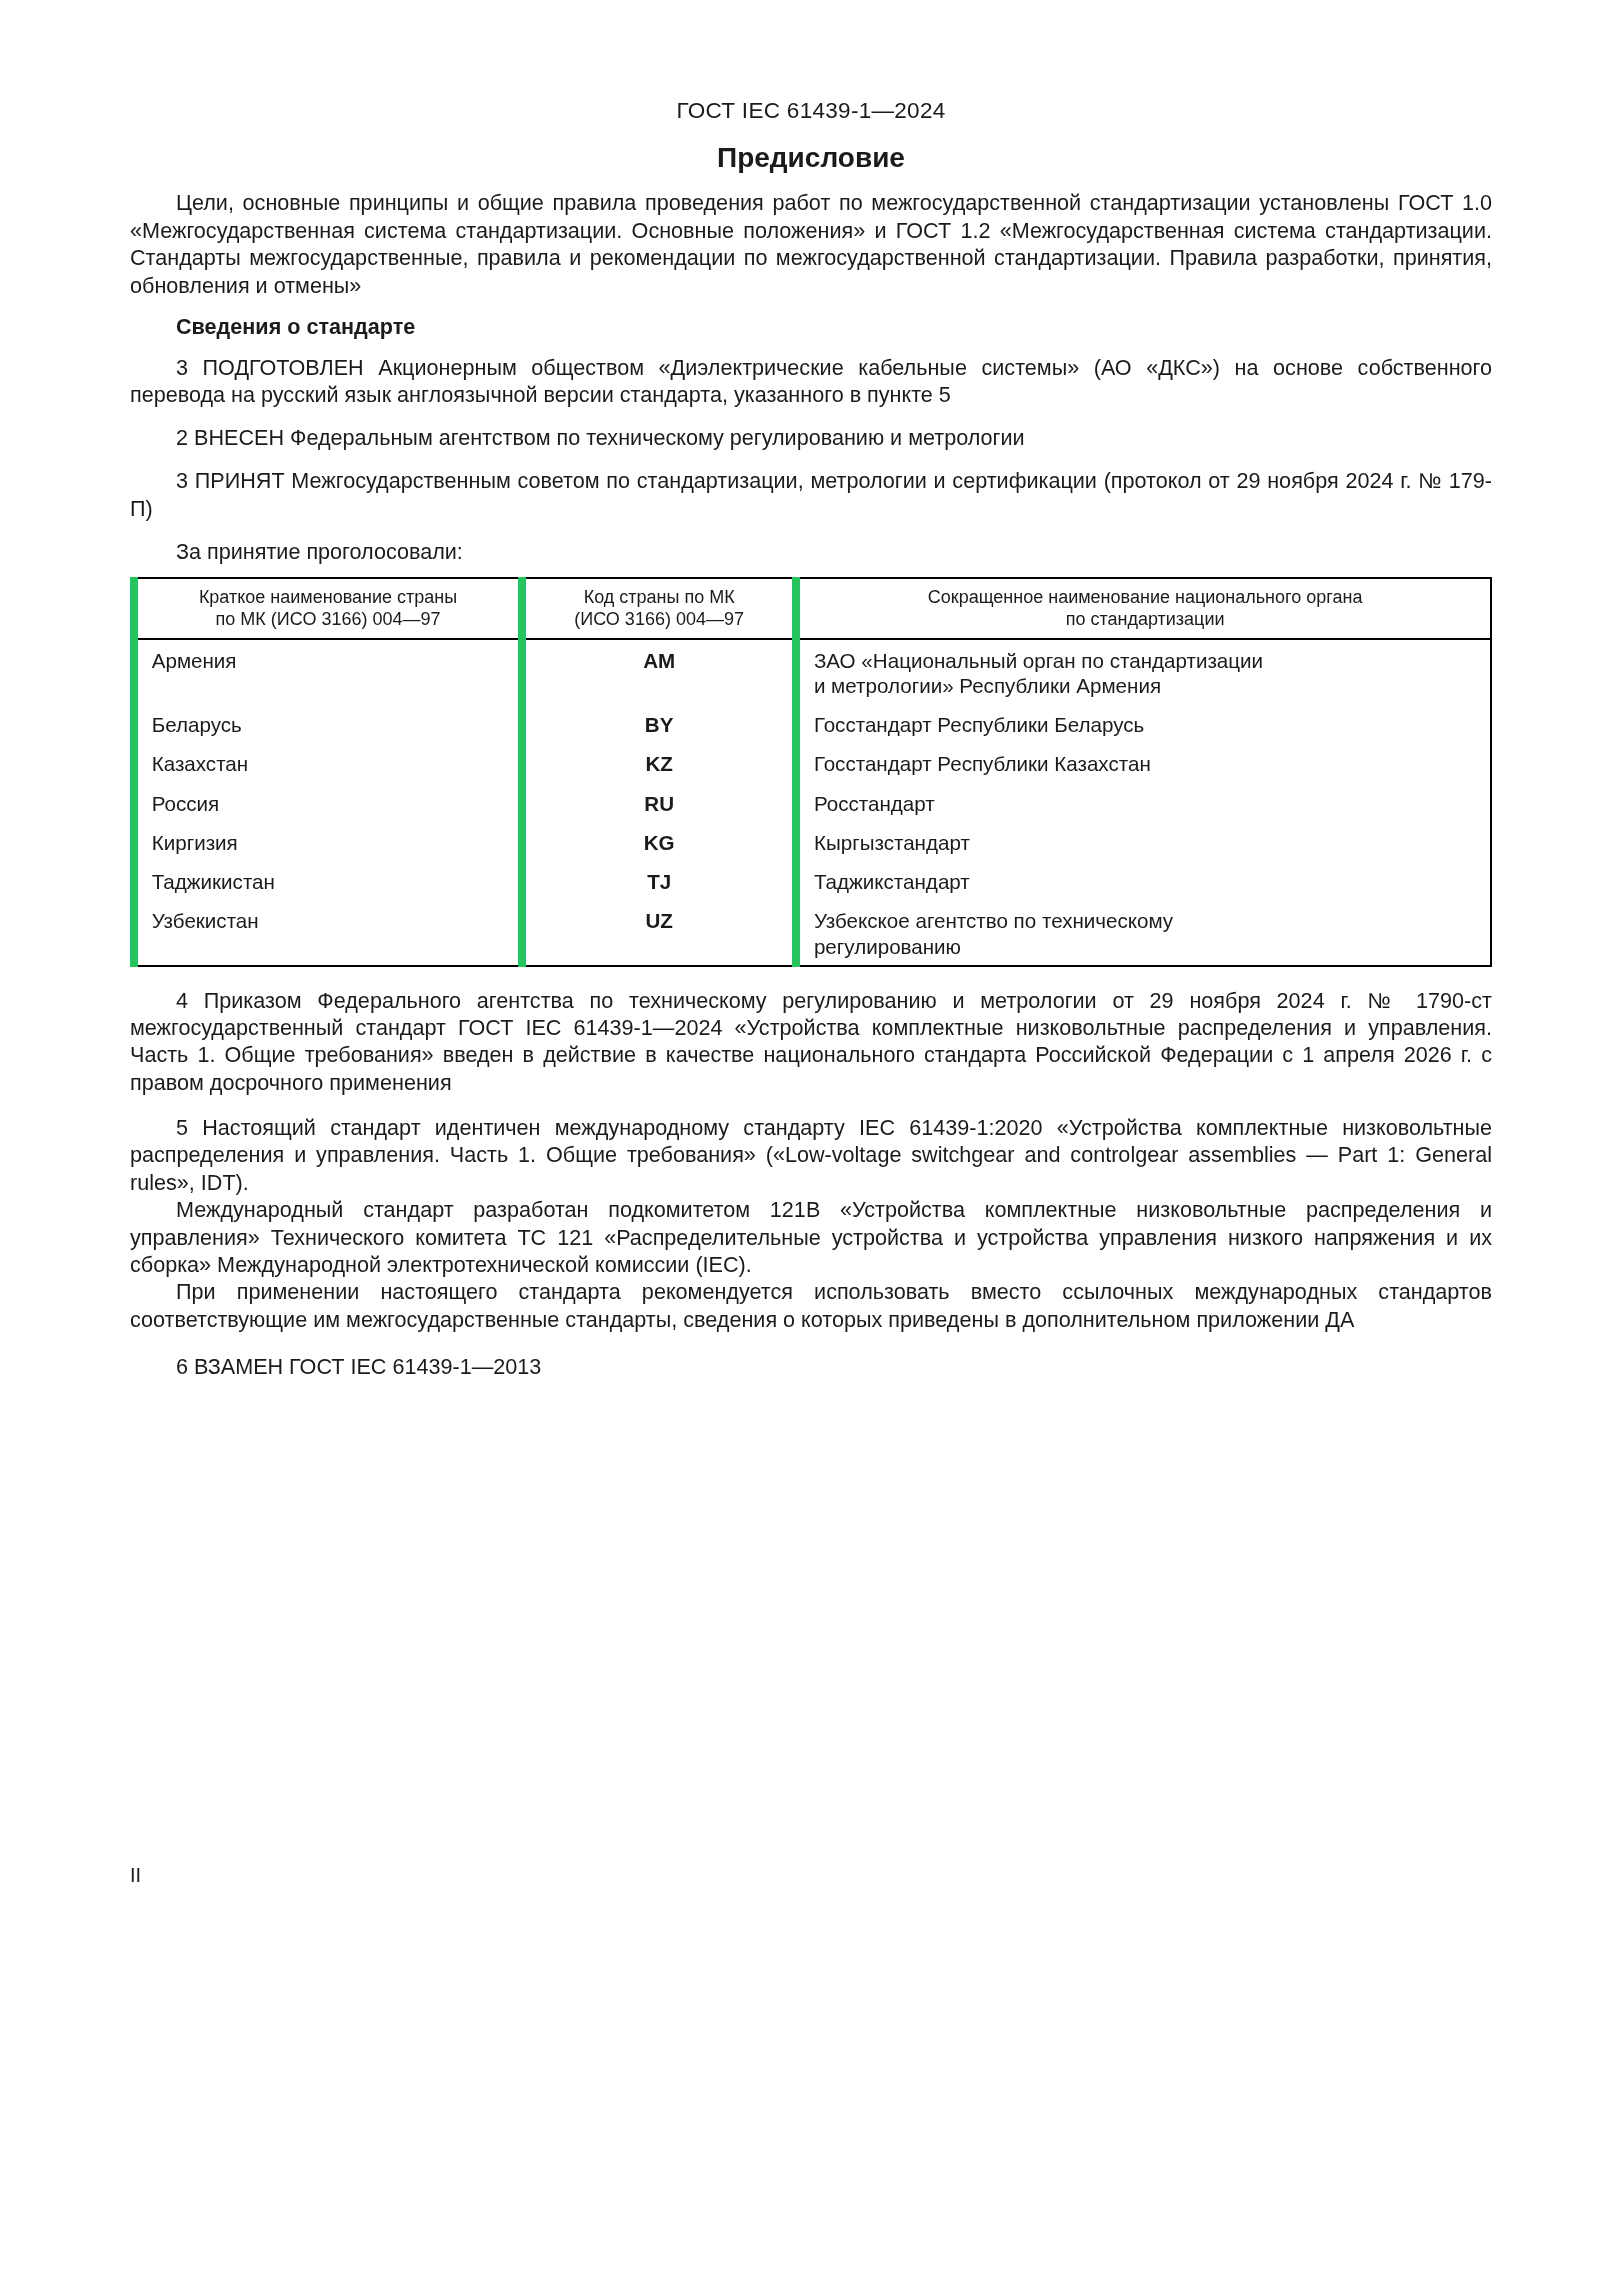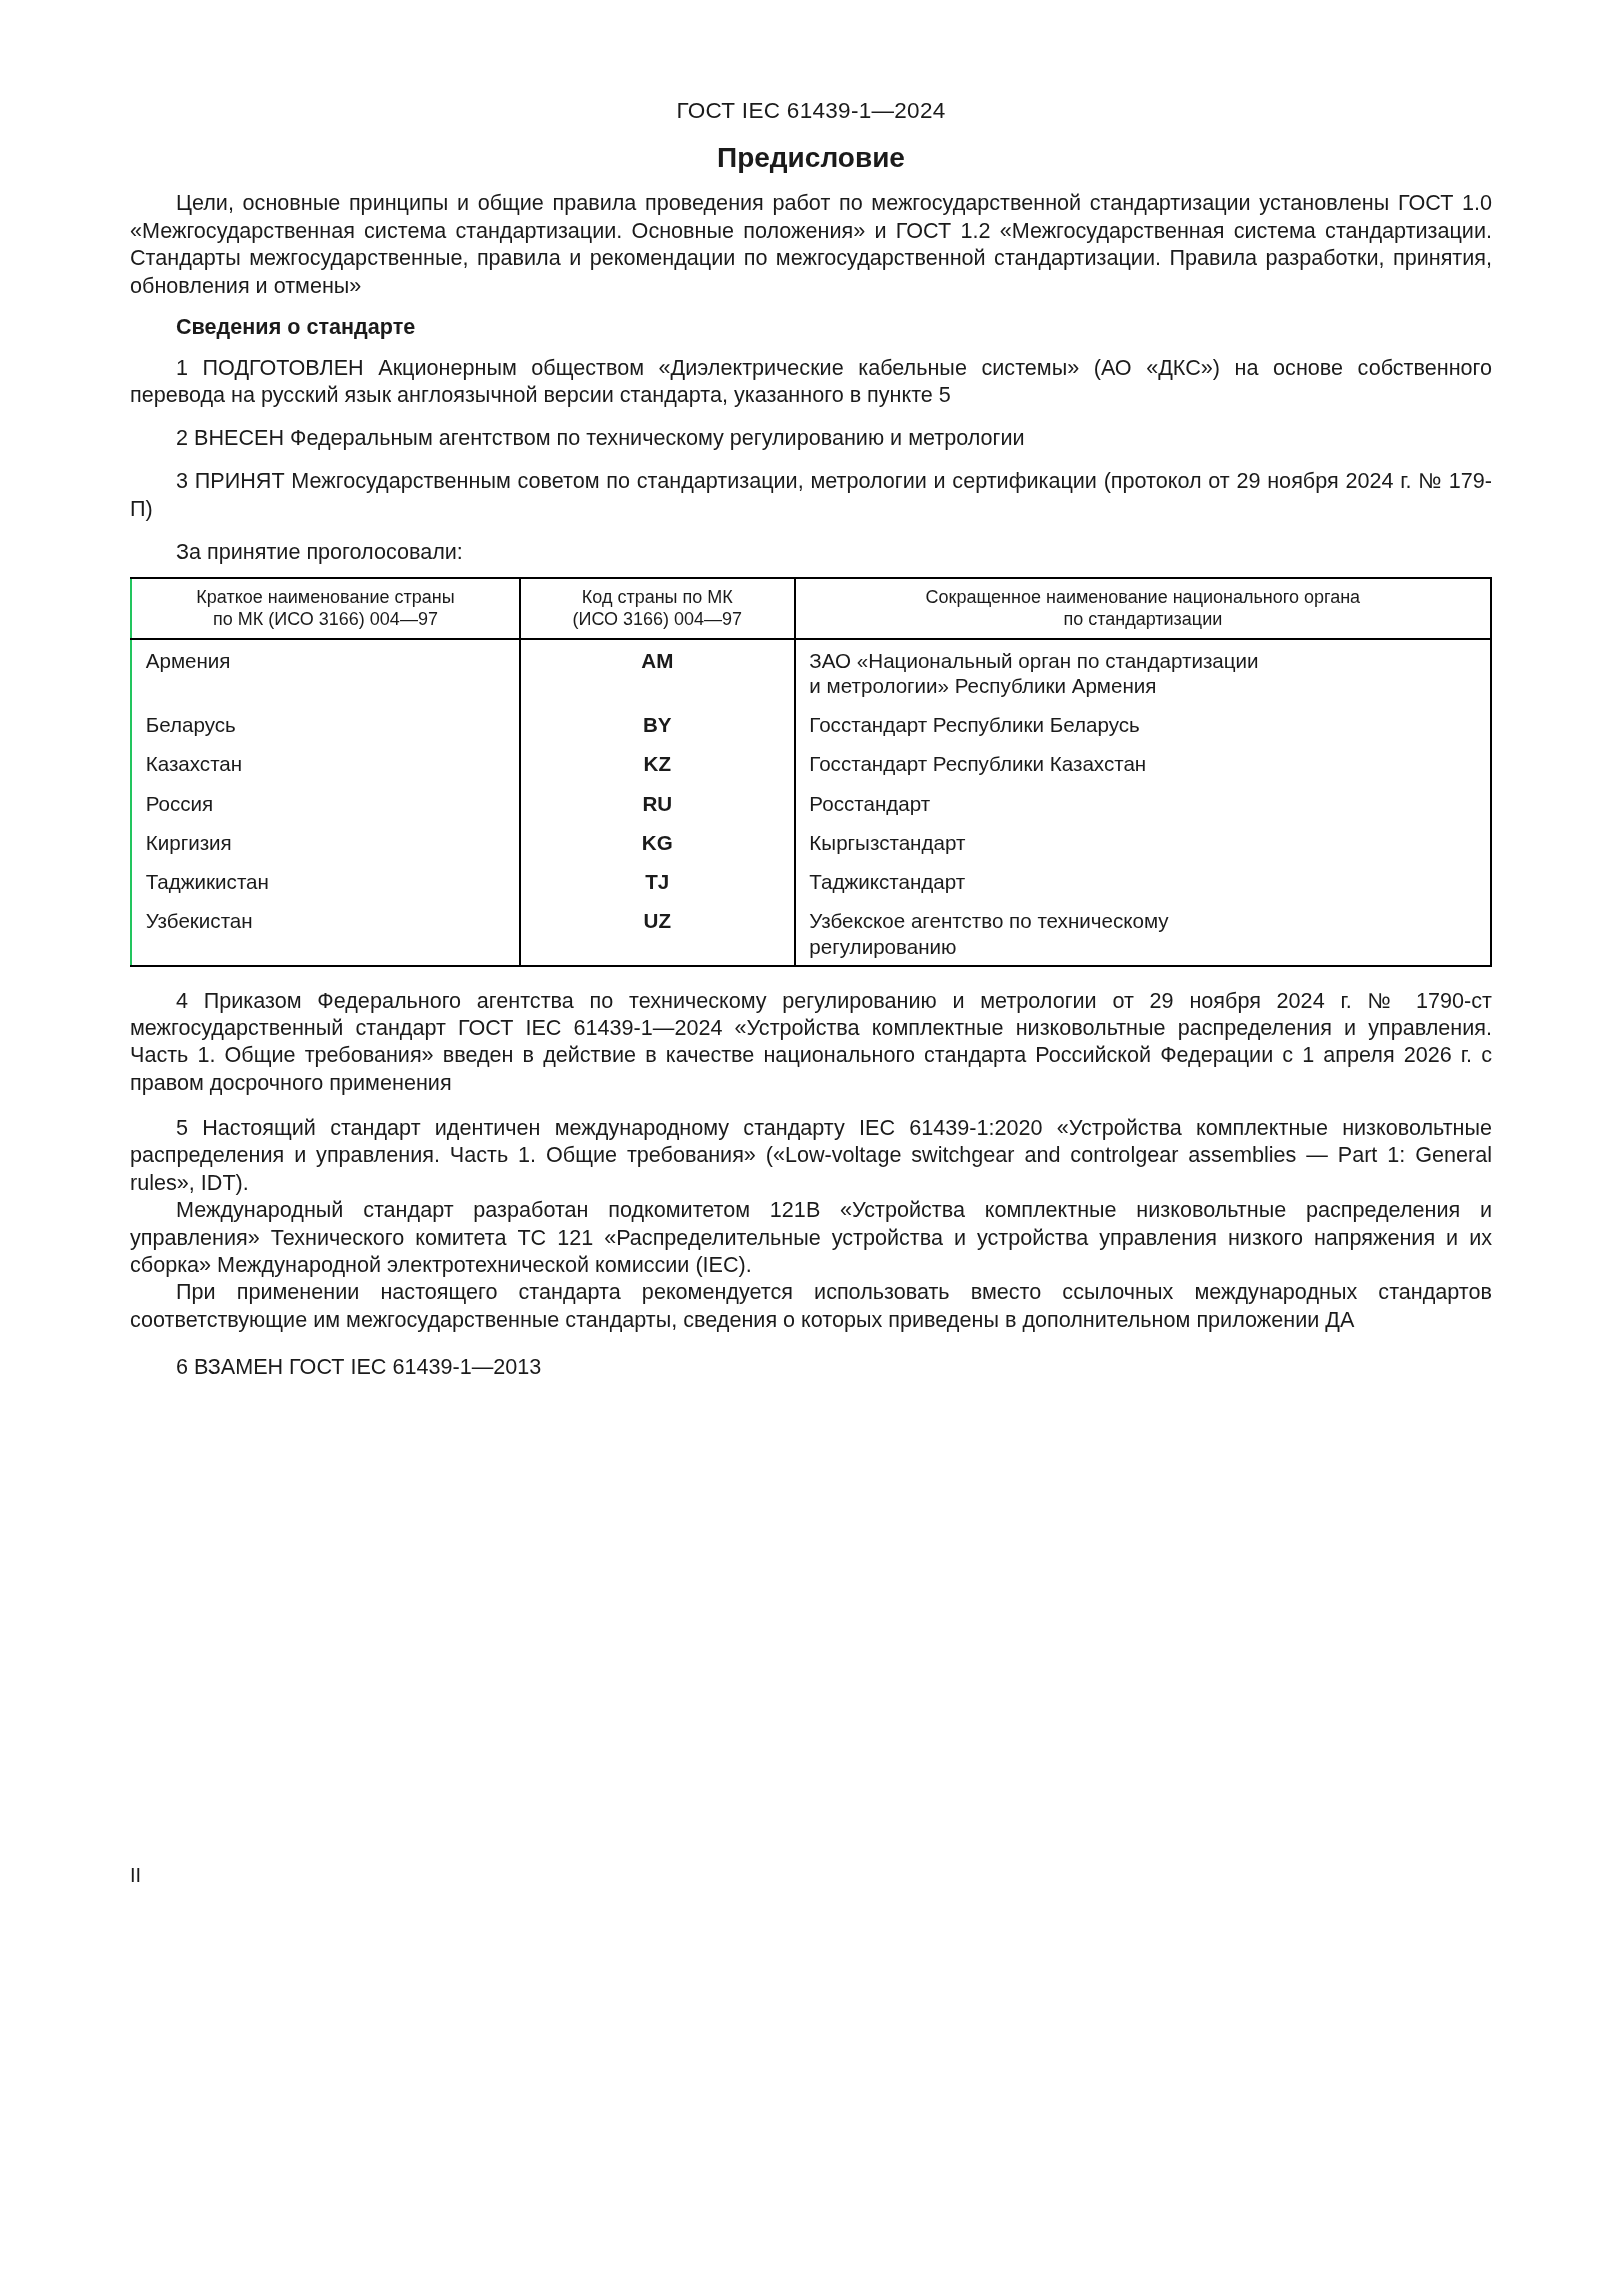--- a/index.html
+++ b/index.html
@@ -41,21 +41,21 @@
   .mt-18 { margin-top: 17.6px; }
   .mt-20 { margin-top: 19.6px; }
 
   table.vote-table {
     width: 100%;
     margin-top: 11.8px;
     border-collapse: collapse;
     table-layout: fixed;
   }
   .vote-table th, .vote-table td {
-    border-left: 2px solid #22c55e;
+    border-left: 8px solid #22c55e;
     border-right: 2px solid #000;
     vertical-align: top;
     white-space: pre-line;
   }
   .vote-table thead th {
     border-top: 2px solid #000;
     border-bottom: 2px solid #000;
     font-weight: normal;
     font-size: 18px;
     line-height: 22.5px;
@@ -84,21 +84,21 @@
 <div class="page">
 
   <div class="doc-code">ГОСТ IEC 61439-1—2024</div>
 
   <h1 class="title">Предисловие</h1>
 
   <p class="para indent mt-16">Цели, основные принципы и общие правила проведения работ по межгосударственной стандартизации установлены ГОСТ 1.0 «Межгосударственная система стандартизации. Основные положения» и ГОСТ 1.2 «Межгосударственная система стандартизации. Стандарты межгосударственные, правила и рекомендации по межгосударственной стандартизации. Правила разработки, принятия, обновления и отмены»</p>
 
   <p class="para indent bold mt-14">Сведения о стандарте</p>
 
-  <p class="para indent mt-14">1 ПОДГОТОВЛЕН Акционерным обществом «Диэлектрические кабельные системы» (АО «ДКС») на основе собственного перевода на русский язык англоязычной версии стандарта, указанного в пункте 5</p>
+  <p class="para indent mt-14">3 ПОДГОТОВЛЕН Акционерным обществом «Диэлектрические кабельные системы» (АО «ДКС») на основе собственного перевода на русский язык англоязычной версии стандарта, указанного в пункте 5</p>
 
   <p class="para indent mt-16">2 ВНЕСЕН Федеральным агентством по техническому регулированию и метрологии</p>
 
   <p class="para indent mt-16">3 ПРИНЯТ Межгосударственным советом по стандартизации, метрологии и сертификации (протокол от 29 ноября 2024 г. № 179-П)</p>
 
   <p class="para indent mt-16">За принятие проголосовали:</p>
 
   <table class="vote-table">
     <colgroup>
       <col style="width:28.6%">

